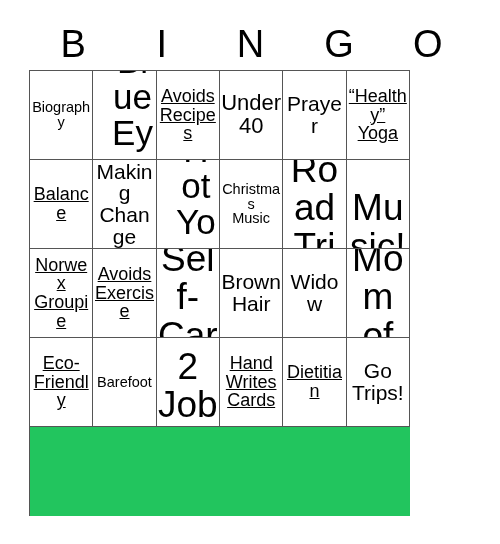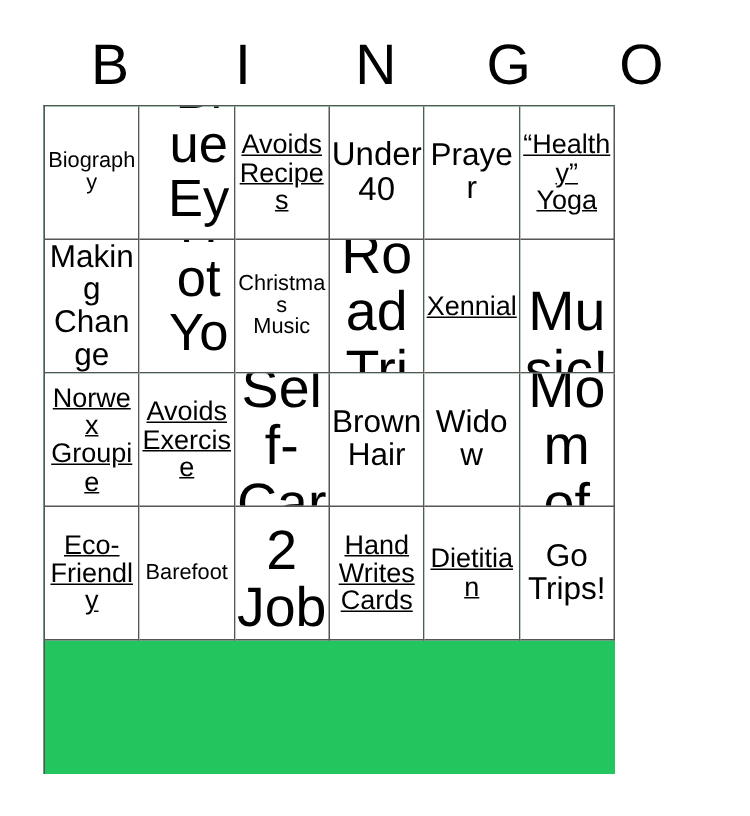--- a/index.html
+++ b/index.html
@@ -114,37 +114,37 @@
 40</span>
       </div>
       <div class="cell">
         <span class="cell-text fs-m">Prayer</span>
       </div>
       <div class="cell">
         <span class="cell-text fs-s">“Healthy”
 Yoga</span>
       </div>
       <div class="cell">
+        <span class="cell-text fs-s">Balance</span>
+      </div>
+      <div class="cell">
         <span class="cell-text fs-m">Making
 Change</span>
       </div>
       <div class="cell">
         <span class="cell-text fs-xxl">Hot
 Yoga</span>
       </div>
       <div class="cell">
         <span class="cell-text fs-xs">Christmas
 Music</span>
       </div>
       <div class="cell">
         <span class="cell-text fs-xl">Road
 Trips</span>
-      </div>
-      <div class="cell">
-        <span class="cell-text fs-s">Xennial</span>
       </div>
       <div class="cell">
         <span class="cell-text fs-xl">Music!</span>
       </div>
       <div class="cell">
         <span class="cell-text fs-s">Norwex
 Groupie</span>
       </div>
       <div class="cell">
         <span class="cell-text fs-s">Avoids

